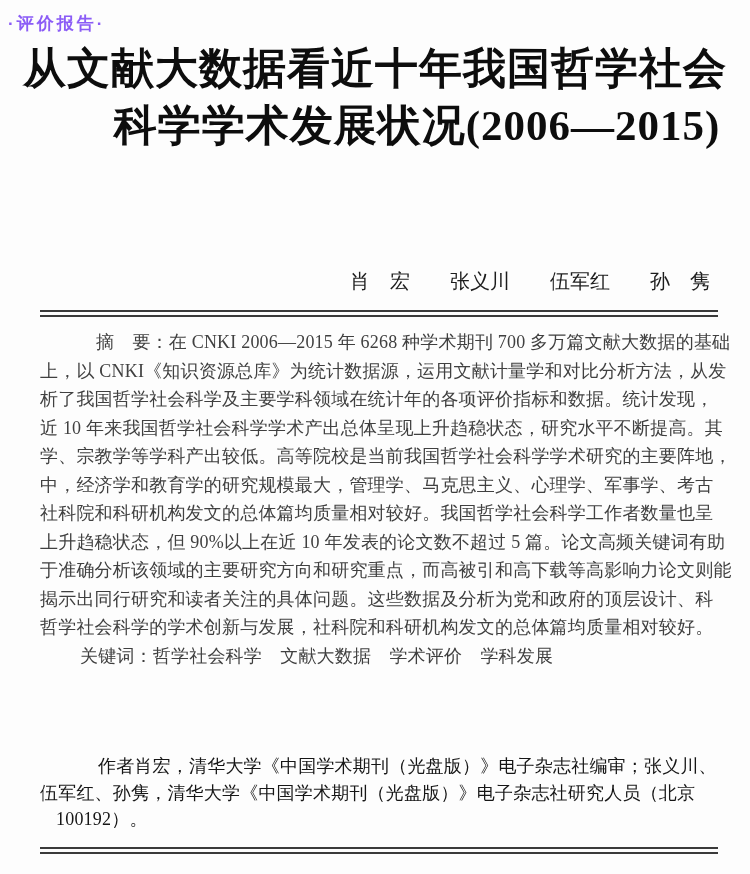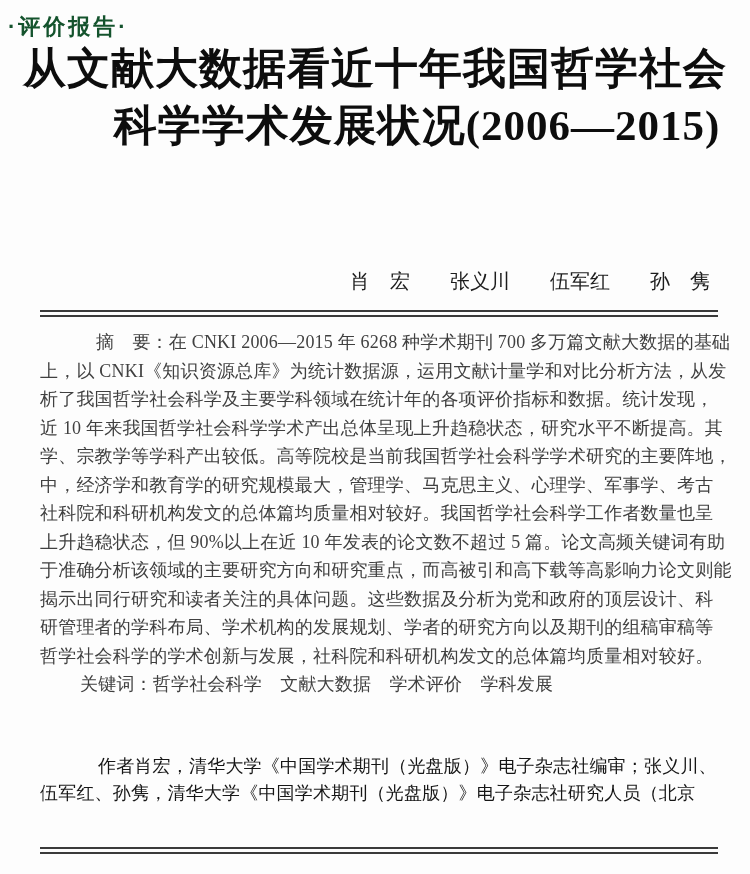--- a/index.html
+++ b/index.html
@@ -14,24 +14,24 @@
     background: #fdfdfd;
     color: #141414;
     overflow: hidden;
     font-family: "Liberation Serif", "DejaVu Serif", serif;
   }
   .column-label {
     position: absolute;
     top: 12px;
     left: 8px;
     font-family: "Liberation Sans", "DejaVu Sans", sans-serif;
-    font-size: 22px;
+    font-size: 17px;
     font-weight: bold;
     letter-spacing: 3px;
-    color: #14532d;
+    color: #8b5cf6;
   }
   .title-block {
     position: absolute;
     top: 40px;
     left: 0;
     right: 0;
     text-align: center;
     font-weight: bold;
     font-size: 43px;
     line-height: 57px;
@@ -112,25 +112,25 @@
     <div class="line first-indent">摘　要：在 CNKI 2006—2015 年 6268 种学术期刊 700 多万篇文献大数据的基础</div>
     <div class="line">上，以 CNKI《知识资源总库》为统计数据源，运用文献计量学和对比分析方法，从发</div>
     <div class="line">析了我国哲学社会科学及主要学科领域在统计年的各项评价指标和数据。统计发现，</div>
     <div class="line">近 10 年来我国哲学社会科学学术产出总体呈现上升趋稳状态，研究水平不断提高。其</div>
     <div class="line">学、宗教学等学科产出较低。高等院校是当前我国哲学社会科学学术研究的主要阵地，</div>
     <div class="line">中，经济学和教育学的研究规模最大，管理学、马克思主义、心理学、军事学、考古</div>
     <div class="line">社科院和科研机构发文的总体篇均质量相对较好。我国哲学社会科学工作者数量也呈</div>
     <div class="line">上升趋稳状态，但 90%以上在近 10 年发表的论文数不超过 5 篇。论文高频关键词有助</div>
     <div class="line">于准确分析该领域的主要研究方向和研究重点，而高被引和高下载等高影响力论文则能</div>
     <div class="line">揭示出同行研究和读者关注的具体问题。这些数据及分析为党和政府的顶层设计、科</div>
-    <div class="line">研管理者的学科布局、学术机构的发展规划、学者的研究方向以及期刊的组稿审稿等</div>
     <div class="line">哲学社会科学的学术创新与发展，社科院和科研机构发文的总体篇均质量相对较好。</div>
     <div class="line kw-indent">关键词：哲学社会科学　文献大数据　学术评价　学科发展</div>
   </div>
 
   <div class="author-note-block">
     <div class="line note-indent">作者肖宏，清华大学《中国学术期刊（光盘版）》电子杂志社编审；张义川、</div>
     <div class="line">伍军红、孙隽，清华大学《中国学术期刊（光盘版）》电子杂志社研究人员（北京</div>
+    <div class="line code-indent">100192）。</div>
   </div>
 
   <div class="double-rule rule-bottom"></div>
 
 </div>
 
 </body></html>

